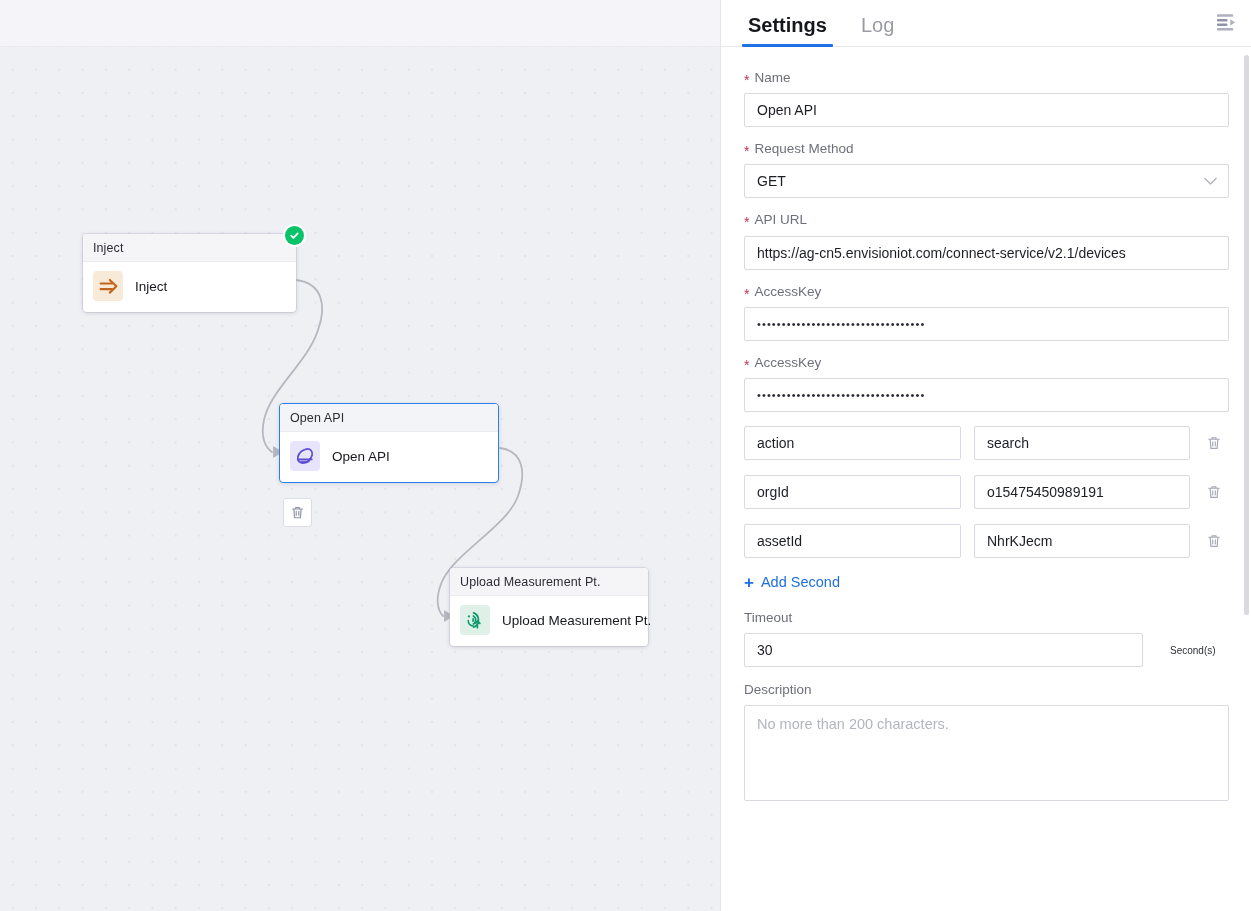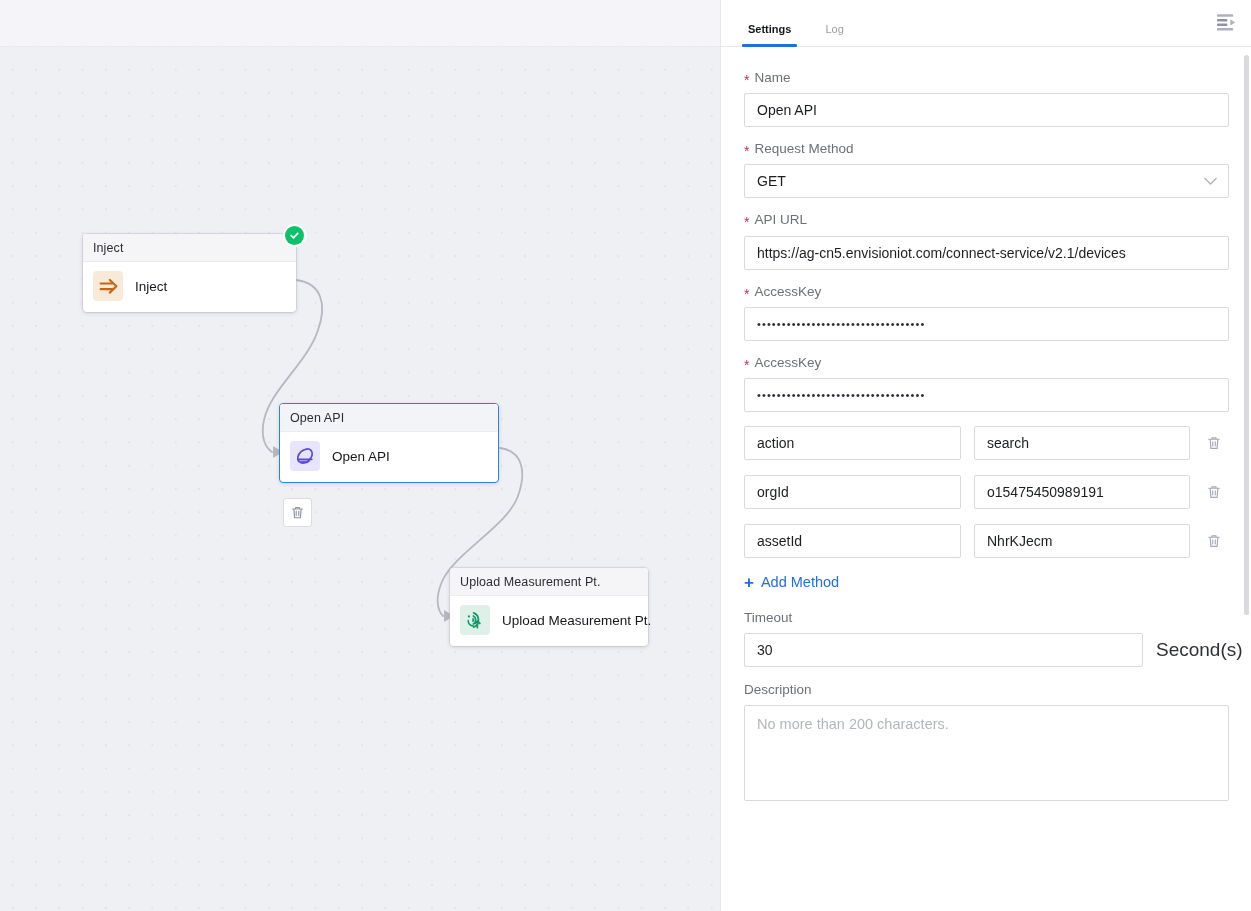--- a/index.html
+++ b/index.html
@@ -113,21 +113,21 @@
   }
   #panel-tabs {
     position: relative;
     height: 47px;
     border-bottom: 1px solid #e8e8ec;
     display: flex; align-items: flex-end;
     padding: 0 0 0 23px;
   }
   .tab {
     position: relative;
-    font-size: 11px;
+    font-size: 20px;
     padding: 0 4px 11px 4px;
     margin-right: 26px;
     cursor: pointer;
     color: #9b9ba5;
     line-height: 1;
     margin-top: 20px;
   }
   .tab.active { color: #15171c; font-weight: 600; }
   .tab.active::after {
     content: "";
@@ -202,21 +202,21 @@
   .add-params {
     margin-top: 16px;
     display: inline-flex; align-items: center; gap: 7px;
     color: #1f6fe5; font-size: 14.5px; cursor: pointer;
     font-weight: 500;
   }
   .add-plus { font-size: 17px; line-height: 1; font-weight: 700; }
 
   .timeout-row { display: flex; align-items: center; gap: 13px; }
   .timeout-row .inp { width: 399px; flex: none; }
-  .timeout-unit { font-size: 19px; color: #2e3036; white-space: nowrap; }
+  .timeout-unit { font-size: 10px; color: #2e3036; white-space: nowrap; margin-left: 14px; }
 
   .ta {
     width: 100%; height: 96px;
     border: 1px solid #d9d9e0;
     border-radius: 2px;
     font-size: 14.5px;
     color: #1c1e24;
     padding: 10px 12px;
     resize: none;
     font-family: "Liberation Sans", sans-serif;
@@ -424,21 +424,21 @@
                 <path d="M5.2 5.3 L6.1 16.8 H13.9 L14.8 5.3" fill="none" stroke="#a7a9b8" stroke-width="1.5" stroke-linejoin="round"></path>
                 <path d="M8.4 8.5 V13.6 M11.6 8.5 V13.6" stroke="#a7a9b8" stroke-width="1.4" stroke-linecap="round"></path>
               </svg>
             </span>
           </div>
 
         </div>
 
         <div class="add-params">
           <span class="add-plus">+</span>
-          <span>Add Method</span>
+          <span>Add Second</span>
         </div>
       </div>
 
       <div class="field" style="margin-top:18px;">
         <div class="flabel">
           <span>Timeout</span>
         </div>
         <div class="timeout-row">
           <input class="inp" value="30" style="">
           <span class="timeout-unit">Second(s)</span>

